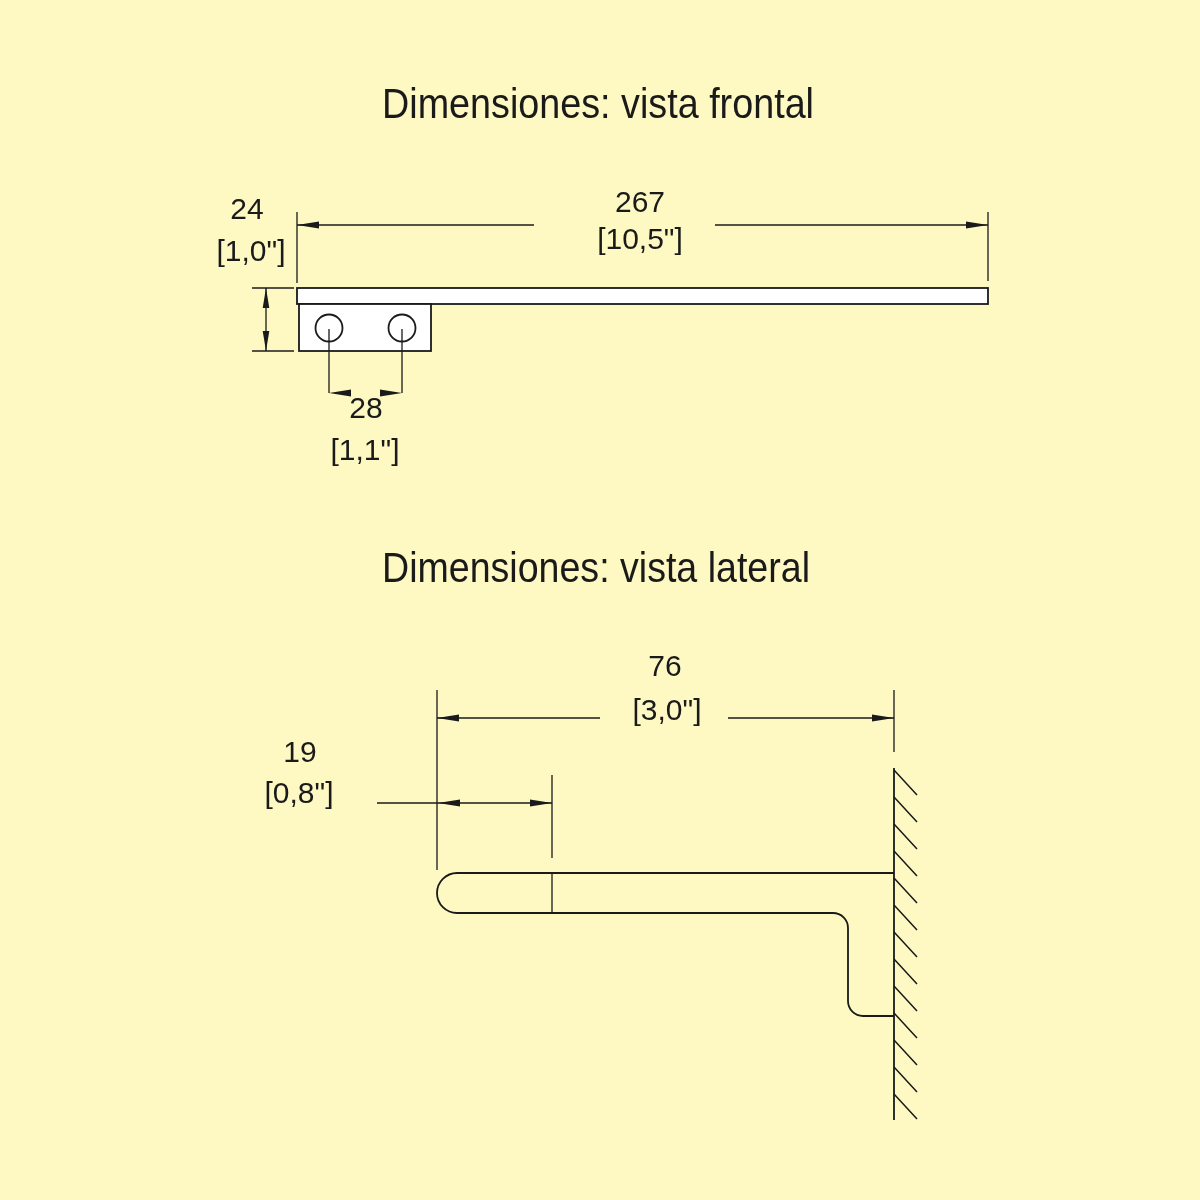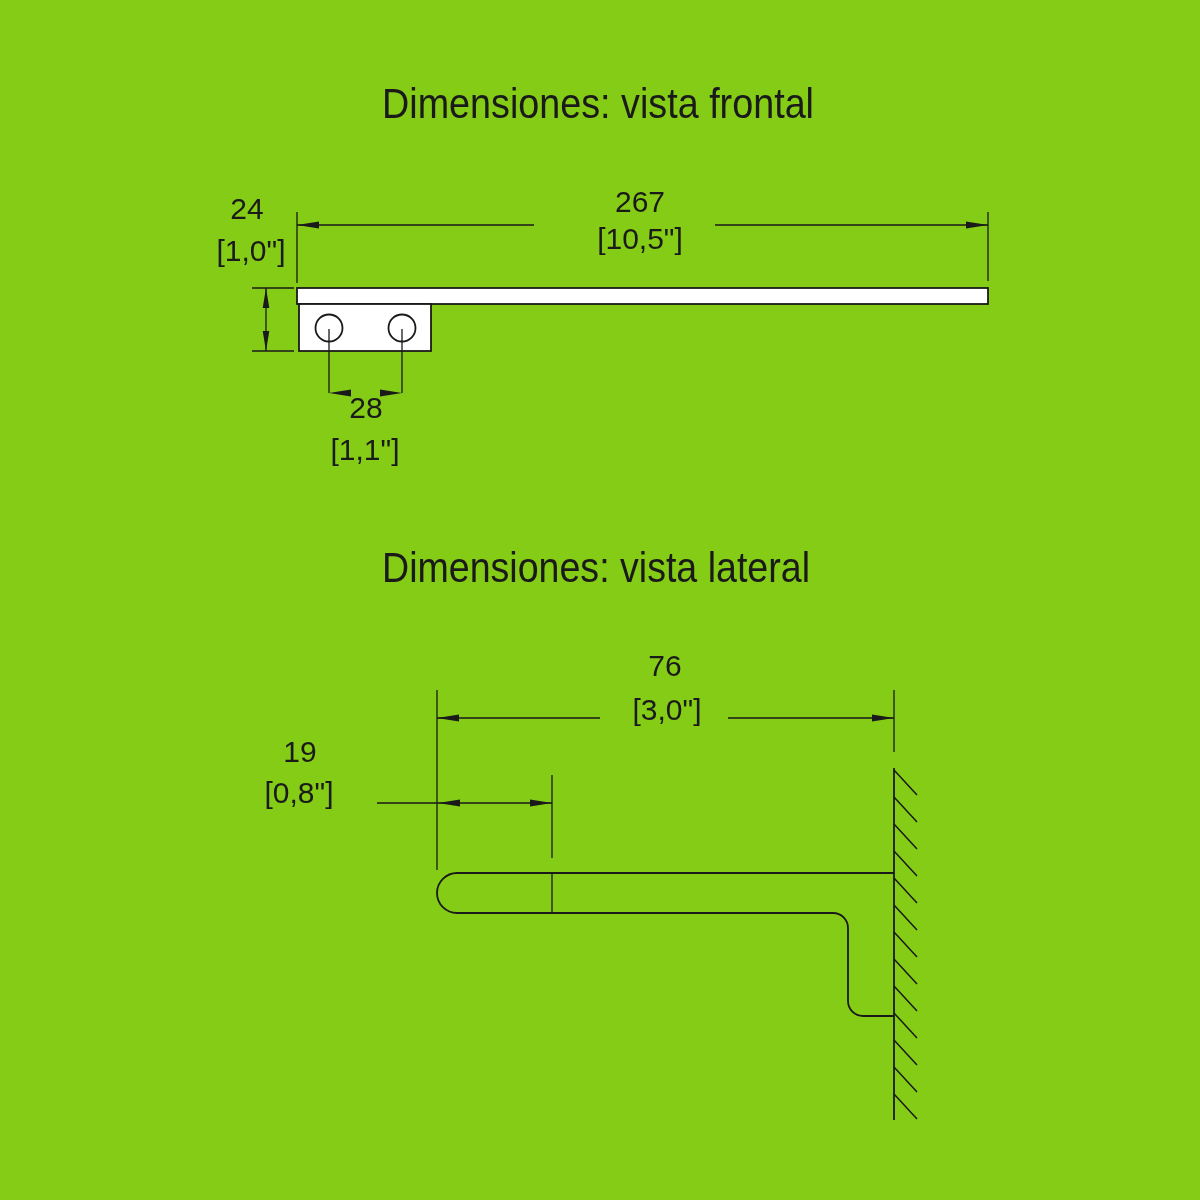--- a/index.html
+++ b/index.html
@@ -1,20 +1,20 @@
 <!DOCTYPE html>
 <html><head>
 <meta charset="utf-8">
 <style>
   html, body { margin: 0; padding: 0; background: #ffffff; }
   .canvas {
     position: relative;
     width: 1200px;
     height: 1200px;
-    background: #84cc16;
+    background: #fef9c3;
     font-family: "Liberation Sans", sans-serif;
   }
   svg { display: block; }
   .title-text {
     font-family: "Liberation Sans", sans-serif;
     font-size: 42px;
     fill: #1a1a1a;
   }
   .dim-text {
     font-family: "Liberation Sans", sans-serif;

